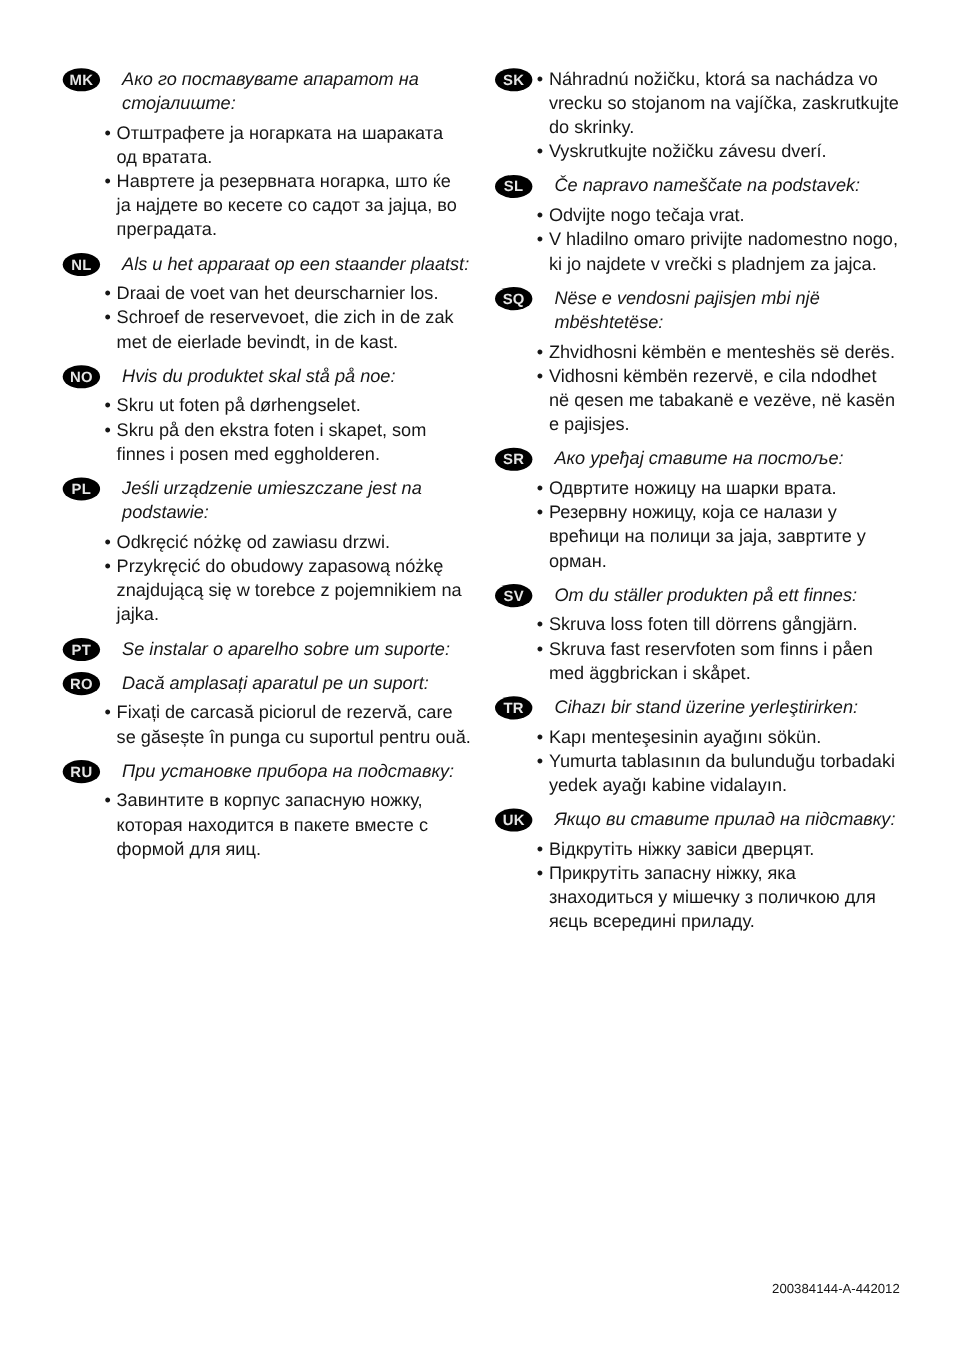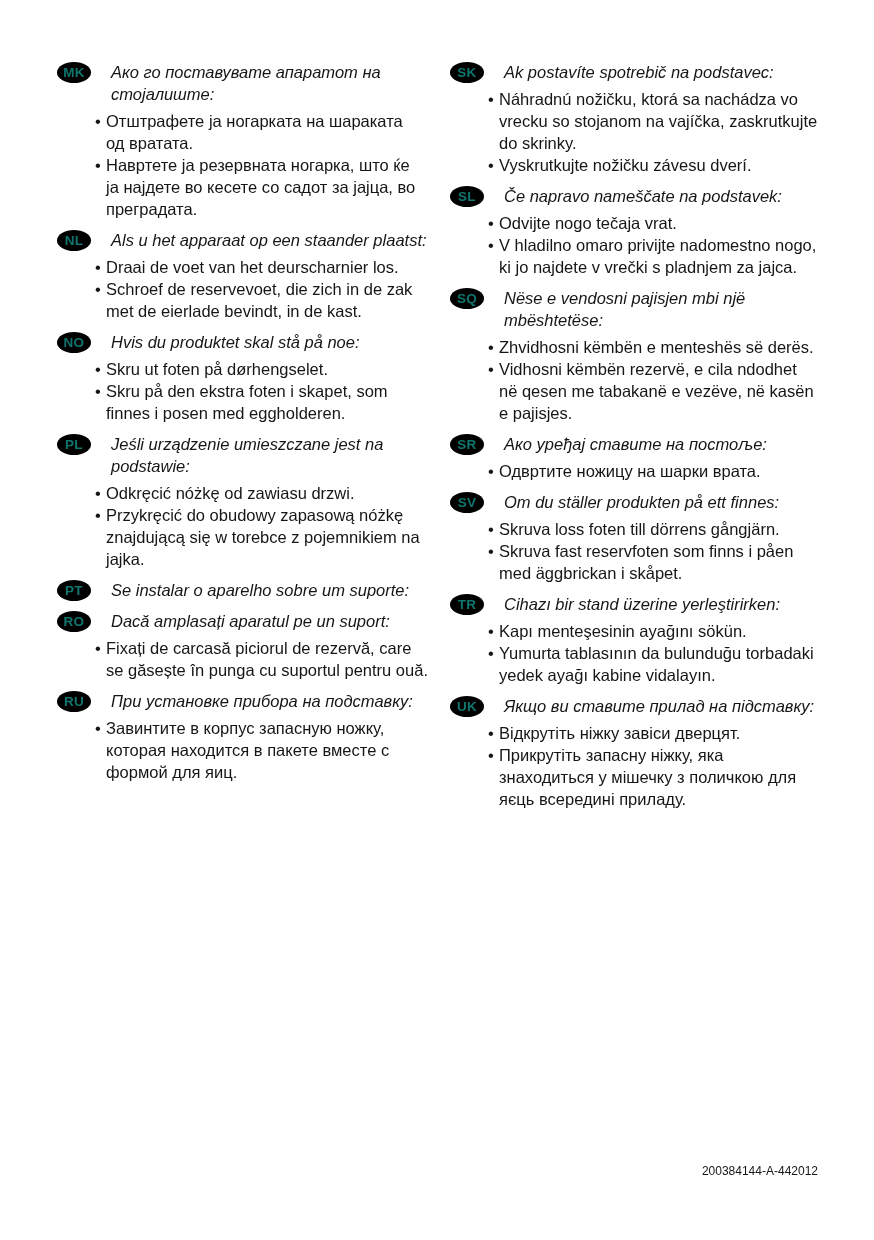--- a/index.html
+++ b/index.html
@@ -33,21 +33,21 @@
     padding-left: 38px;
     margin-bottom: 9px;
   }
   .badge {
     position: absolute;
     left: 0;
     top: 1px;
     width: 34px;
     height: 21px;
     background: #000000;
-    color: #0f766e;
+    color: #e5e5e5;
     border-radius: 50%;
     font-size: 13.5px;
     font-weight: bold;
     letter-spacing: 0.3px;
     display: flex;
     align-items: center;
     justify-content: center;
     user-select: none;
   }
   .sec-header {
@@ -150,21 +150,20 @@
     <ul class="bullets">
             <li class="bullet-item">Завинтите в корпус запасную ножку,
 которая находится в пакете вместе с
 формой для яиц.</li>
           </ul>
   </div>
 </div>
     <div class="col col-right" id="col-right">
   <div class="lang-section">
     <span class="badge">SK</span>
-    <div class="sec-header">Ak postavíte spotrebič na podstavec:</div>
     <ul class="bullets">
             <li class="bullet-item">Náhradnú nožičku, ktorá sa nachádza vo
 vrecku so stojanom na vajíčka, zaskrutkujte
 do skrinky.</li>
             <li class="bullet-item">Vyskrutkujte nožičku závesu dverí.</li>
           </ul>
   </div>
 
   <div class="lang-section">
     <span class="badge">SL</span>
@@ -186,20 +185,23 @@
 në qesen me tabakanë e vezëve, në kasën
 e pajisjes.</li>
           </ul>
   </div>
 
   <div class="lang-section">
     <span class="badge">SR</span>
     <div class="sec-header">Ако уређај ставите на постоље:</div>
     <ul class="bullets">
             <li class="bullet-item">Одвртите ножицу на шарки врата.</li>
+            <li class="bullet-item">Резервну ножицу, која се налази у
+врећици на полици за јаја, завртите у
+орман.</li>
           </ul>
   </div>
 
   <div class="lang-section">
     <span class="badge">SV</span>
     <div class="sec-header">Om du ställer produkten på ett finnes:</div>
     <ul class="bullets">
             <li class="bullet-item">Skruva loss foten till dörrens gångjärn.</li>
             <li class="bullet-item">Skruva fast reservfoten som finns i påen
 med äggbrickan i skåpet.</li>

